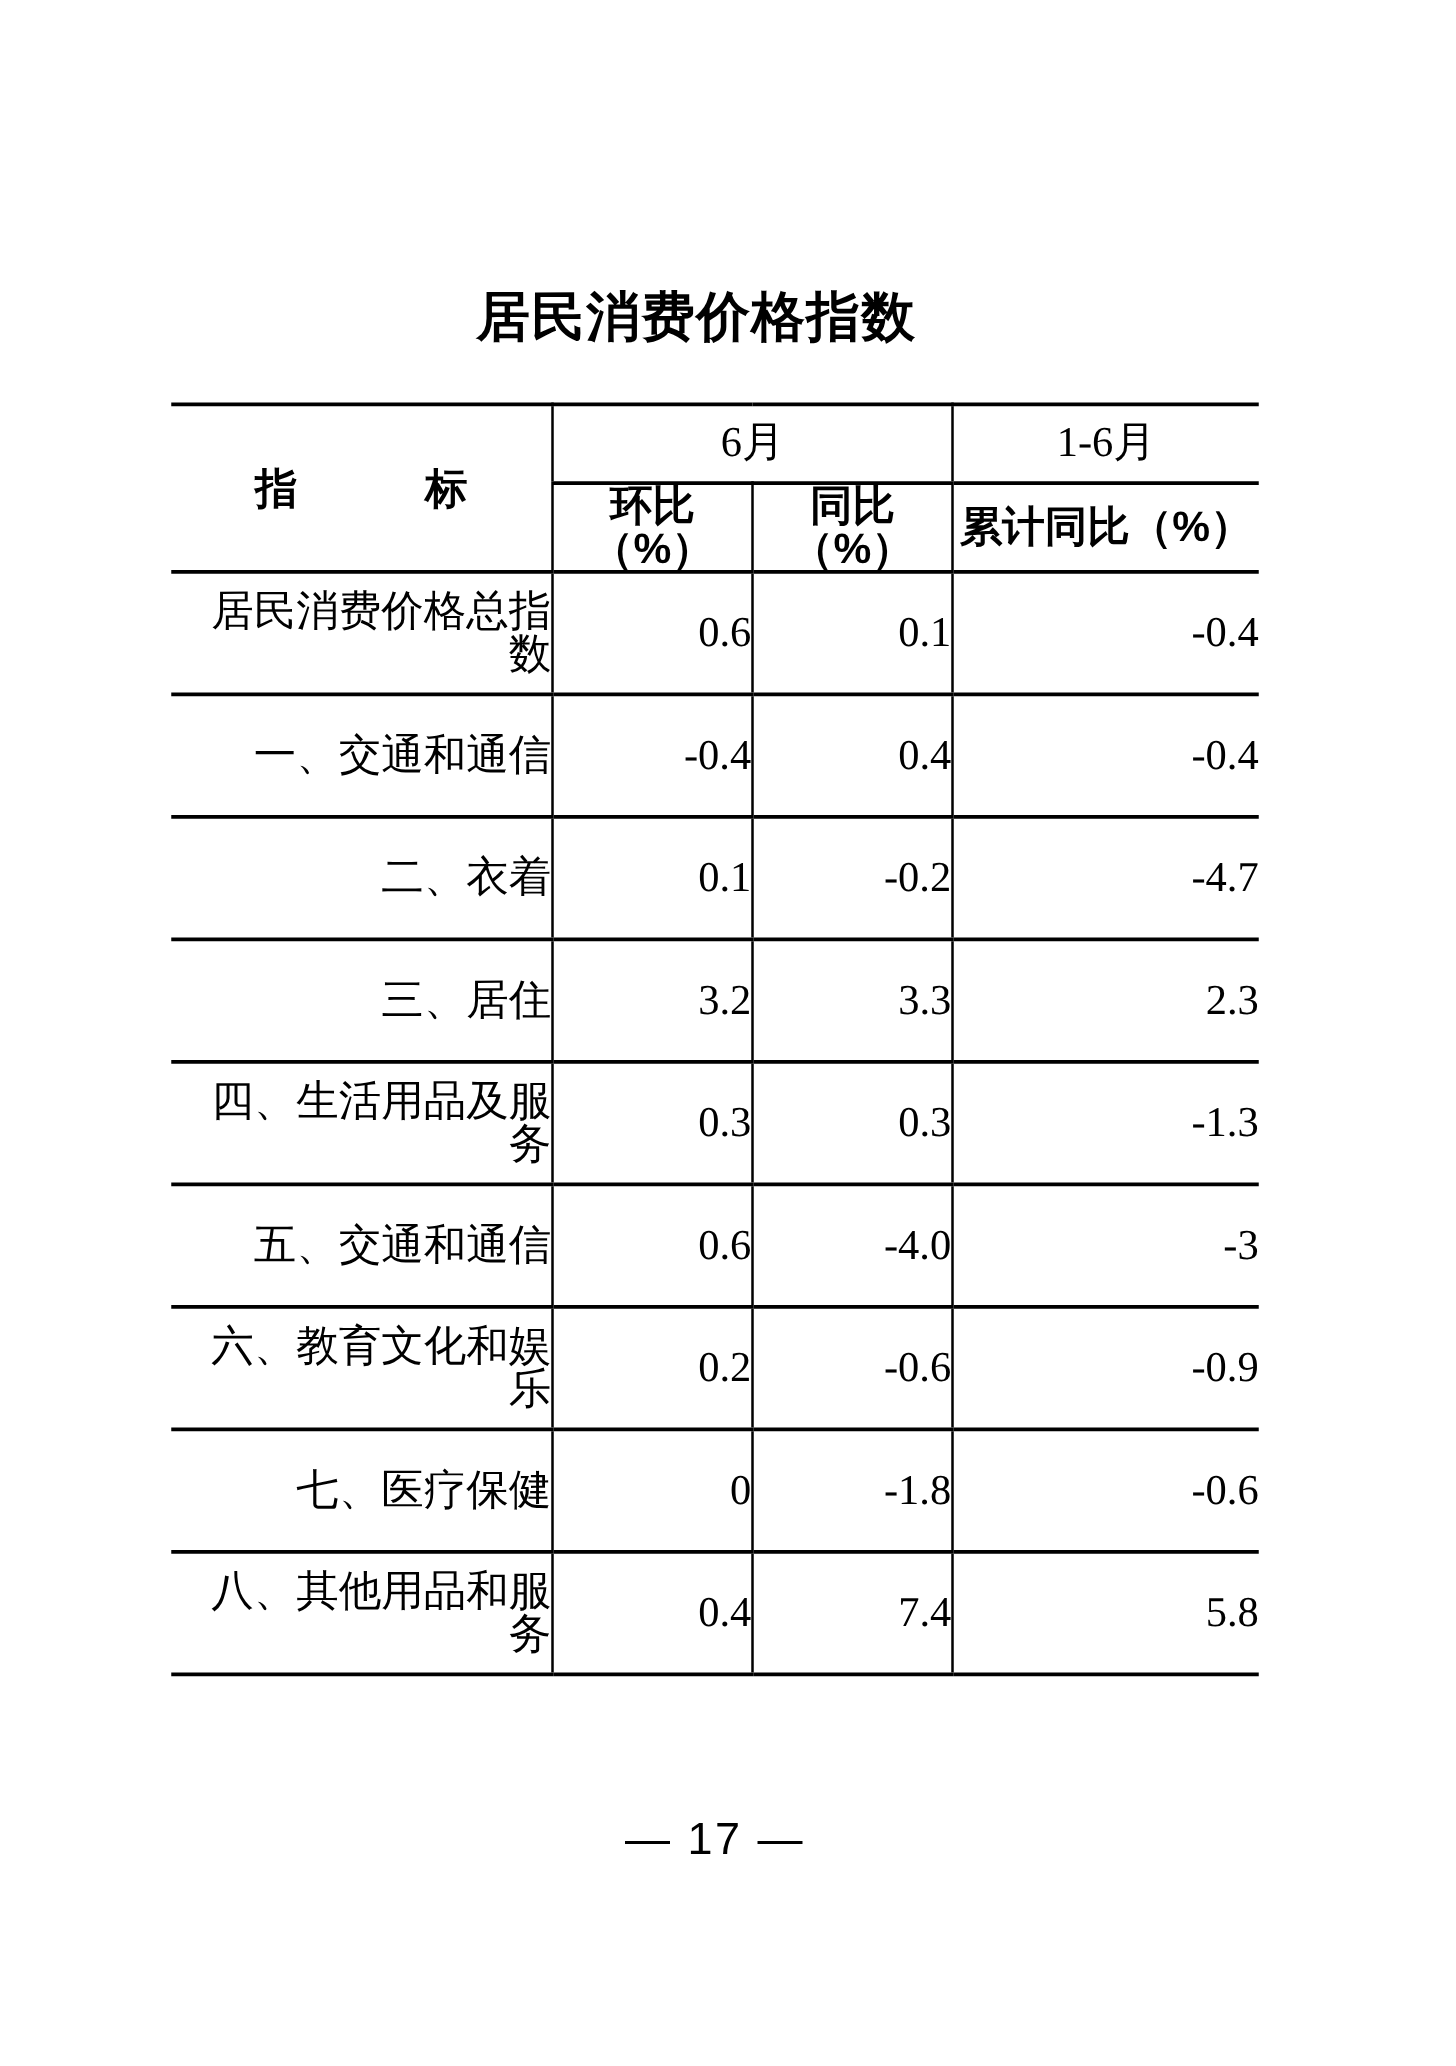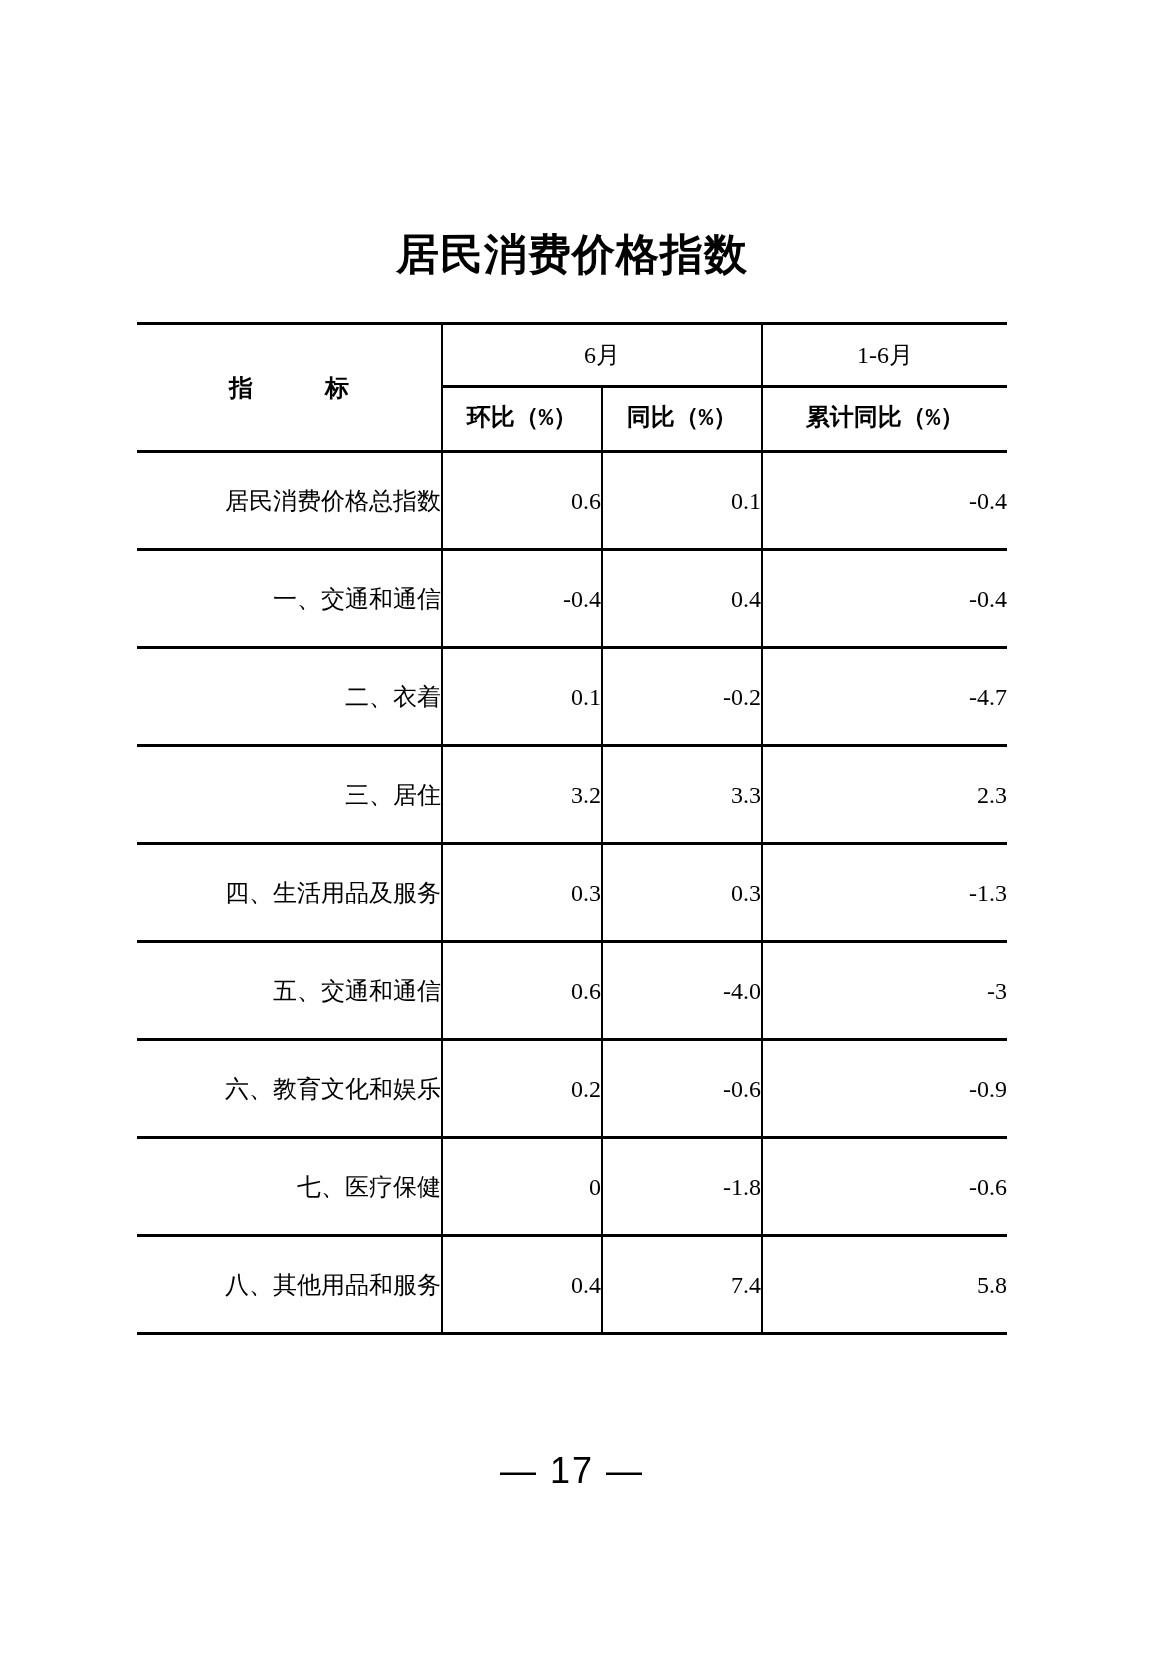--- a/index.html
+++ b/index.html
@@ -12,42 +12,42 @@
     width: 1165px;
     height: 1653px;
     background: #ffffff;
     color: #000000;
     font-family: "Liberation Serif", "DejaVu Serif", serif;
     overflow: hidden;
   }
   .doc-title {
     position: absolute;
     top: 228px;
-    left: 137px;
+    left: 122px;
     width: 870px;
     text-align: center;
     font-family: "Liberation Sans", "DejaVu Sans", sans-serif;
     font-weight: 700;
     font-size: 43px;
     line-height: 1.25;
     letter-spacing: 1px;
   }
   table.cpi {
     position: absolute;
     top: 322px;
     left: 137px;
     width: 870px;
     border-collapse: collapse;
     table-layout: fixed;
     border-top: 3px solid #000000;
   }
   table.cpi td {
     padding: 0;
     vertical-align: middle;
-    font-size: 24px;
+    font-size: 34px;
     line-height: 1;
   }
   
   td.vline {
     border-right: 2px solid #000000;
   }
   
   td.hline {
     border-bottom: 3px solid #000000;
   }
@@ -60,21 +60,21 @@
     font-size: 31px;
   }
   td.period-head {
     height: 60px;
     text-align: center;
     font-size: 31px;
   }
   td.sub-head {
     height: 62px;
     text-align: center;
-    font-family: Liberation Mono, monospace;
+    font-family: Liberation Sans, sans-serif;
     font-weight: 700;
     font-size: 28px;
   }
   
   td.row-label {
     height: 95px;
     text-align: right;
     padding-left: 36px;
     font-size: 33px;
   }

